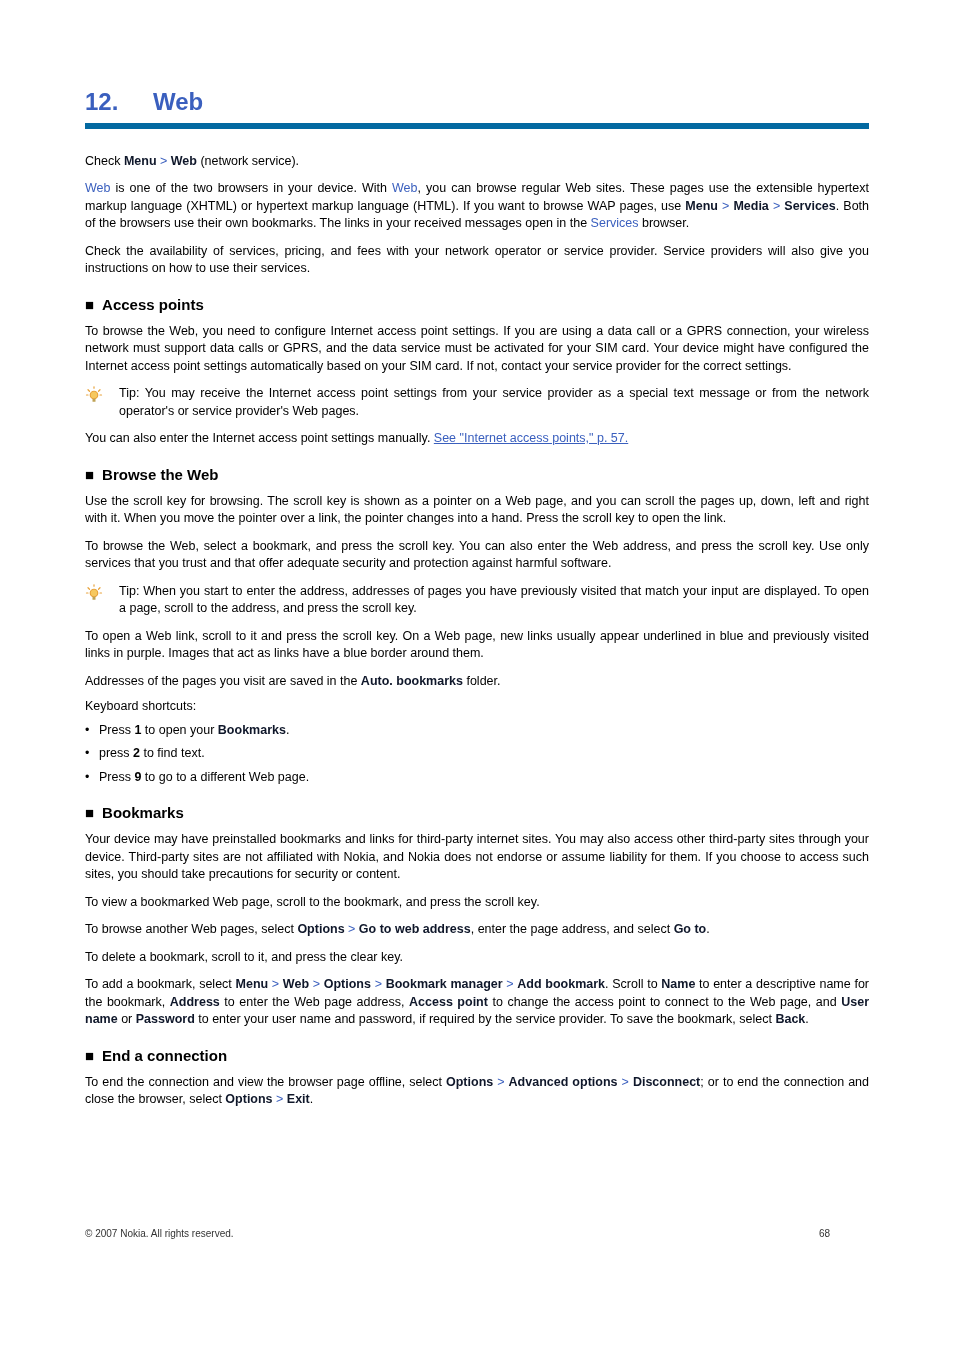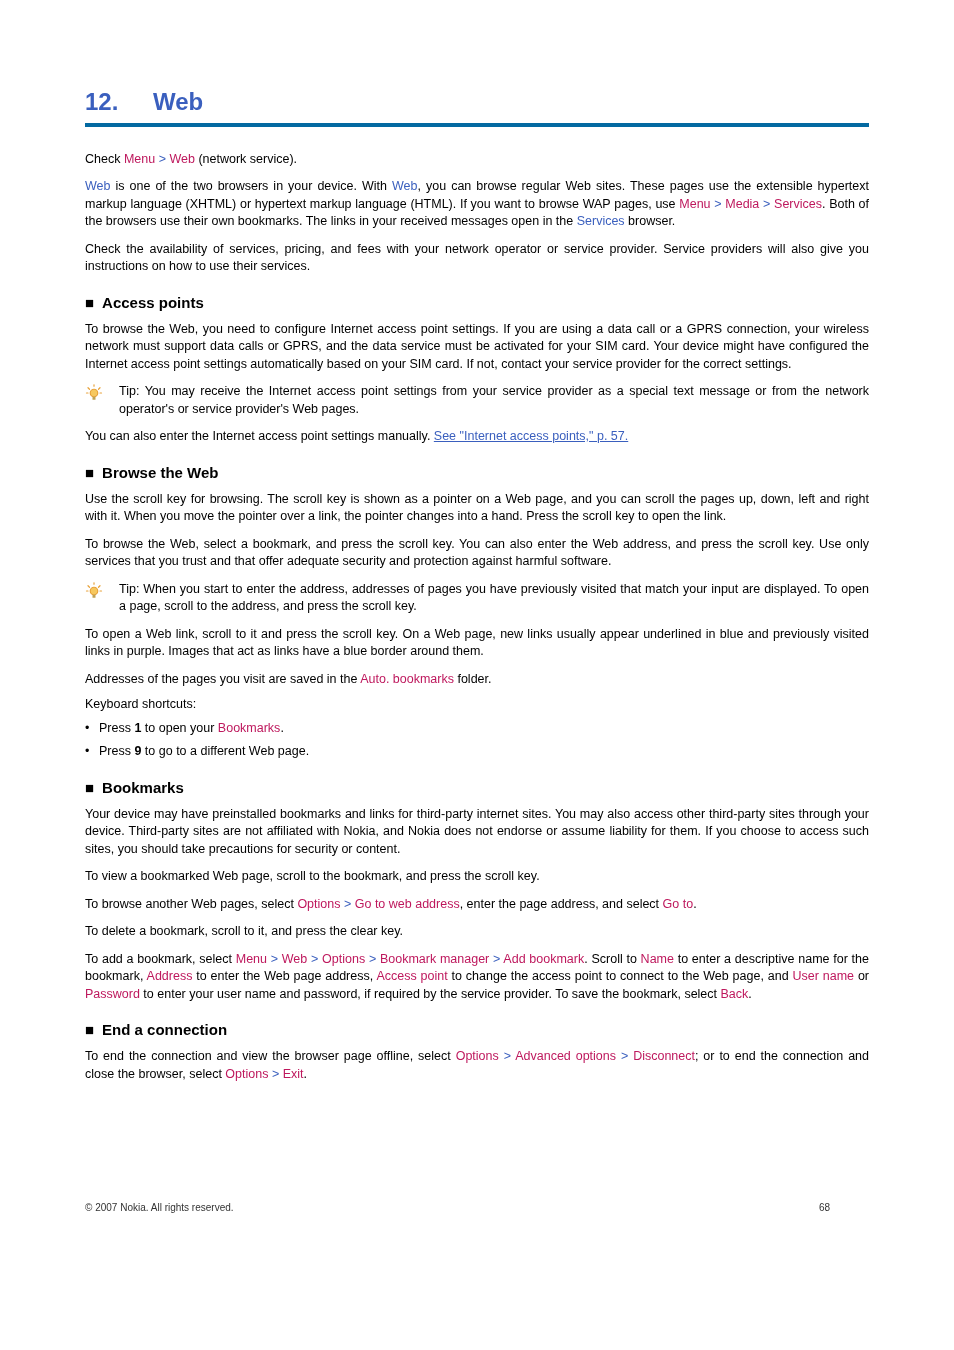--- a/index.html
+++ b/index.html
@@ -9,29 +9,29 @@
     background: #fff;
     color: #000;
     padding: 85px 85px 60px 85px;
     font-size: 12.5px;
     line-height: 1.4;
   }
   h1.chapter {
     color: #3a5fbe;
     font-size: 24px;
     font-weight: bold;
-    border-bottom: 4px solid #0369a1;
+    border-bottom: 6px solid #0369a1;
     padding-bottom: 4px;
     margin-bottom: 24px;
   }
   h1.chapter .num { display: inline-block; width: 68px; }
   p { margin-bottom: 10px; text-align: justify; }
   .link { color: #3a5fbe; }
   .xreflink { color: #3a5fbe; text-decoration: underline; }
-  .ui { color: #be185d; font-weight: normal; }
+  .ui { color: #0f172a; font-weight: bold; }
   .gt { color: #3a5fbe; font-weight: normal; }
   h2.section {
     font-size: 15px;
     font-weight: bold;
     margin-top: 16px;
     margin-bottom: 8px;
   }
   h2.section .sq { font-family: Arial; margin-right: 8px; }
   .tip-row {
     display: flex;
@@ -129,20 +129,21 @@
 
 <p>To open a Web link, scroll to it and press the scroll key. On a Web page, new links usually appear underlined in blue and previously visited links in purple. Images that act as links have a blue border around them.</p>
 
 <p style="margin-bottom:8px;">
   <span>Addresses of the pages you visit are saved in the </span><span class="ui">Auto. bookmarks</span><span> folder.</span>
 </p>
 <p style="margin-bottom:6px;">Keyboard shortcuts:</p>
 
 <ul class="bullets">
   <li><span>Press </span><span class="key">1</span><span> to open your </span><span class="ui">Bookmarks</span><span>.</span></li>
+  <li><span>press </span><span class="key">2</span><span> to find text.</span></li>
   <li><span>Press </span><span class="key">9</span><span> to go to a different Web page.</span></li>
 </ul>
 
 <h2 class="section"><span class="sq">■</span><span>Bookmarks</span></h2>
 
 <p>Your device may have preinstalled bookmarks and links for third-party internet sites. You may also access other third-party sites through your device. Third-party sites are not affiliated with Nokia, and Nokia does not endorse or assume liability for them. If you choose to access such sites, you should take precautions for security or content.</p>
 <p>To view a bookmarked Web page, scroll to the bookmark, and press the scroll key.</p>
 
 <p>
   <span>To browse another Web pages, select </span><span class="ui">Options</span><span class="gt"> &gt; </span><span class="ui">Go to web address</span><span>, enter the page address, and select </span><span class="ui">Go to</span><span>.</span>

